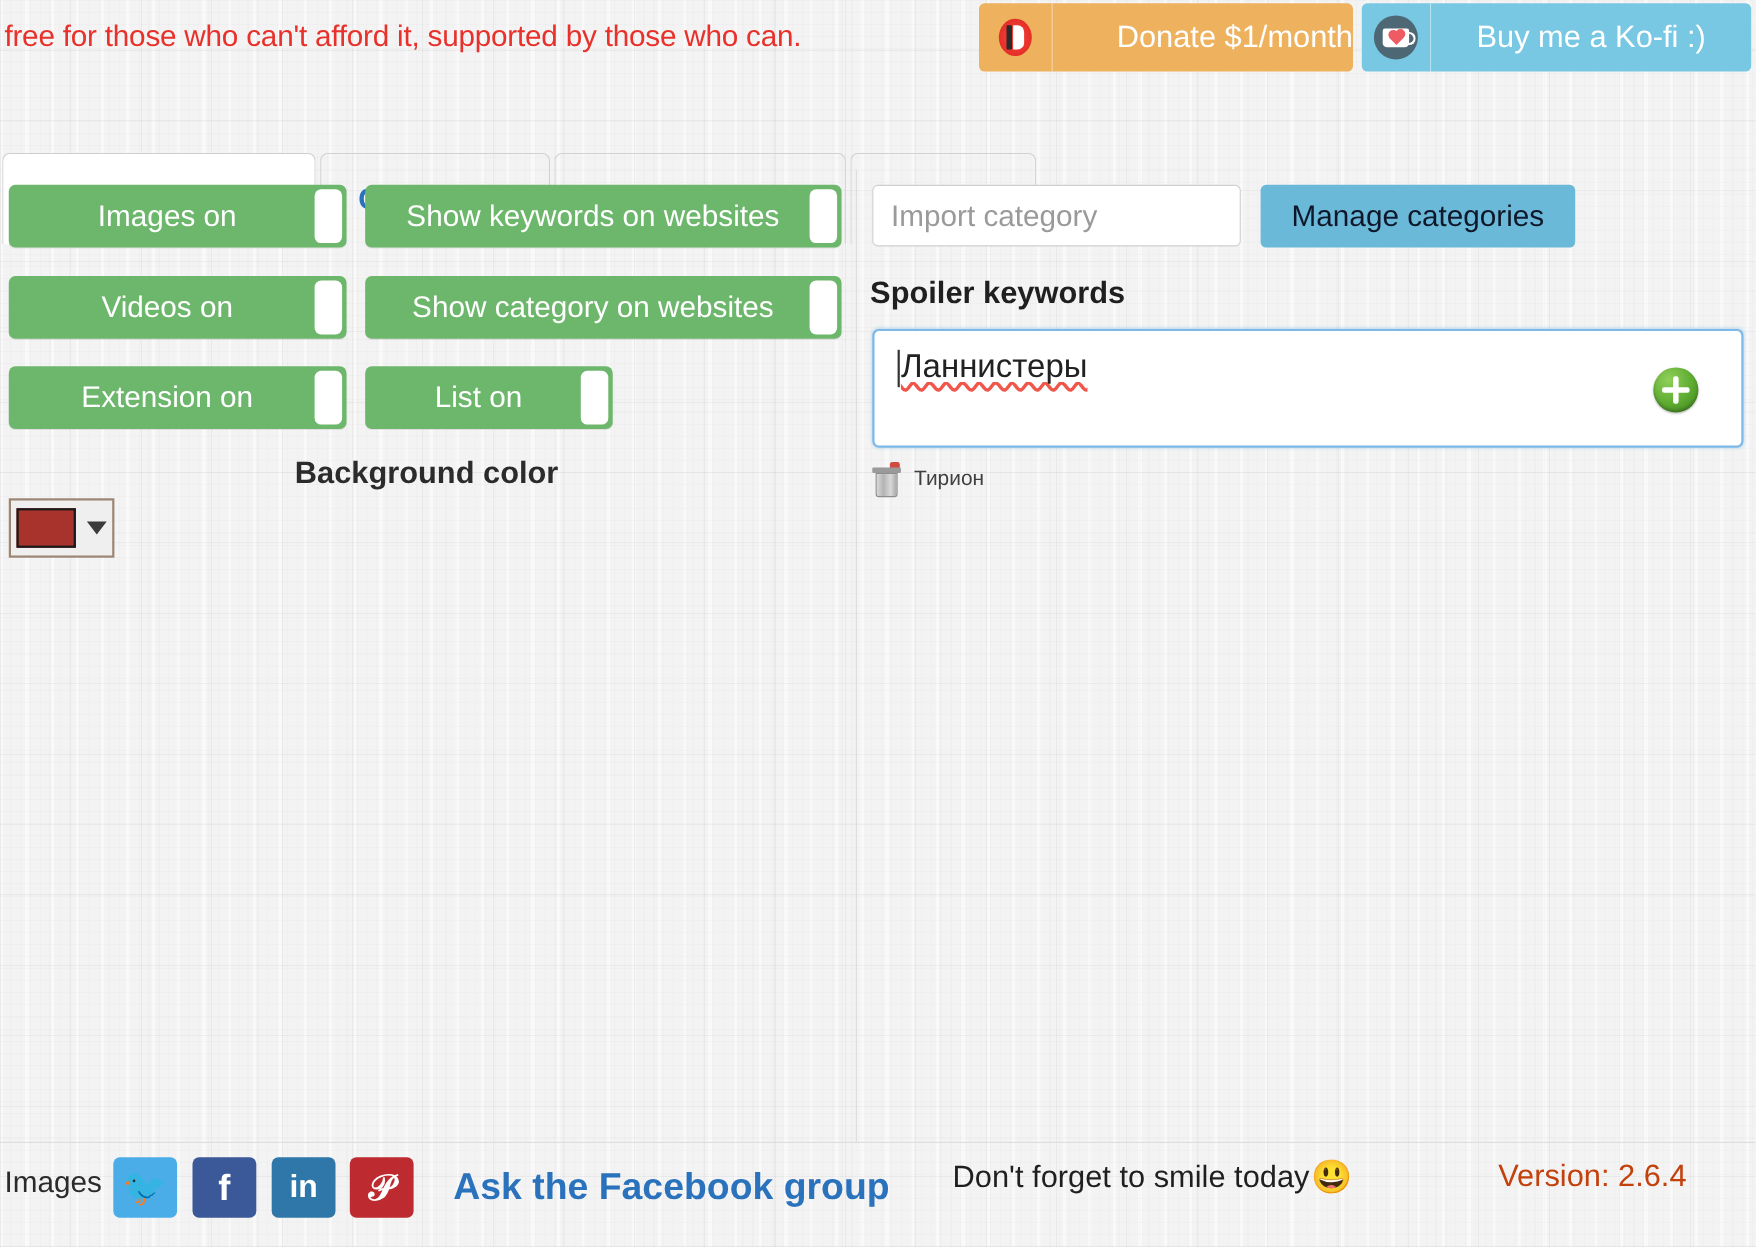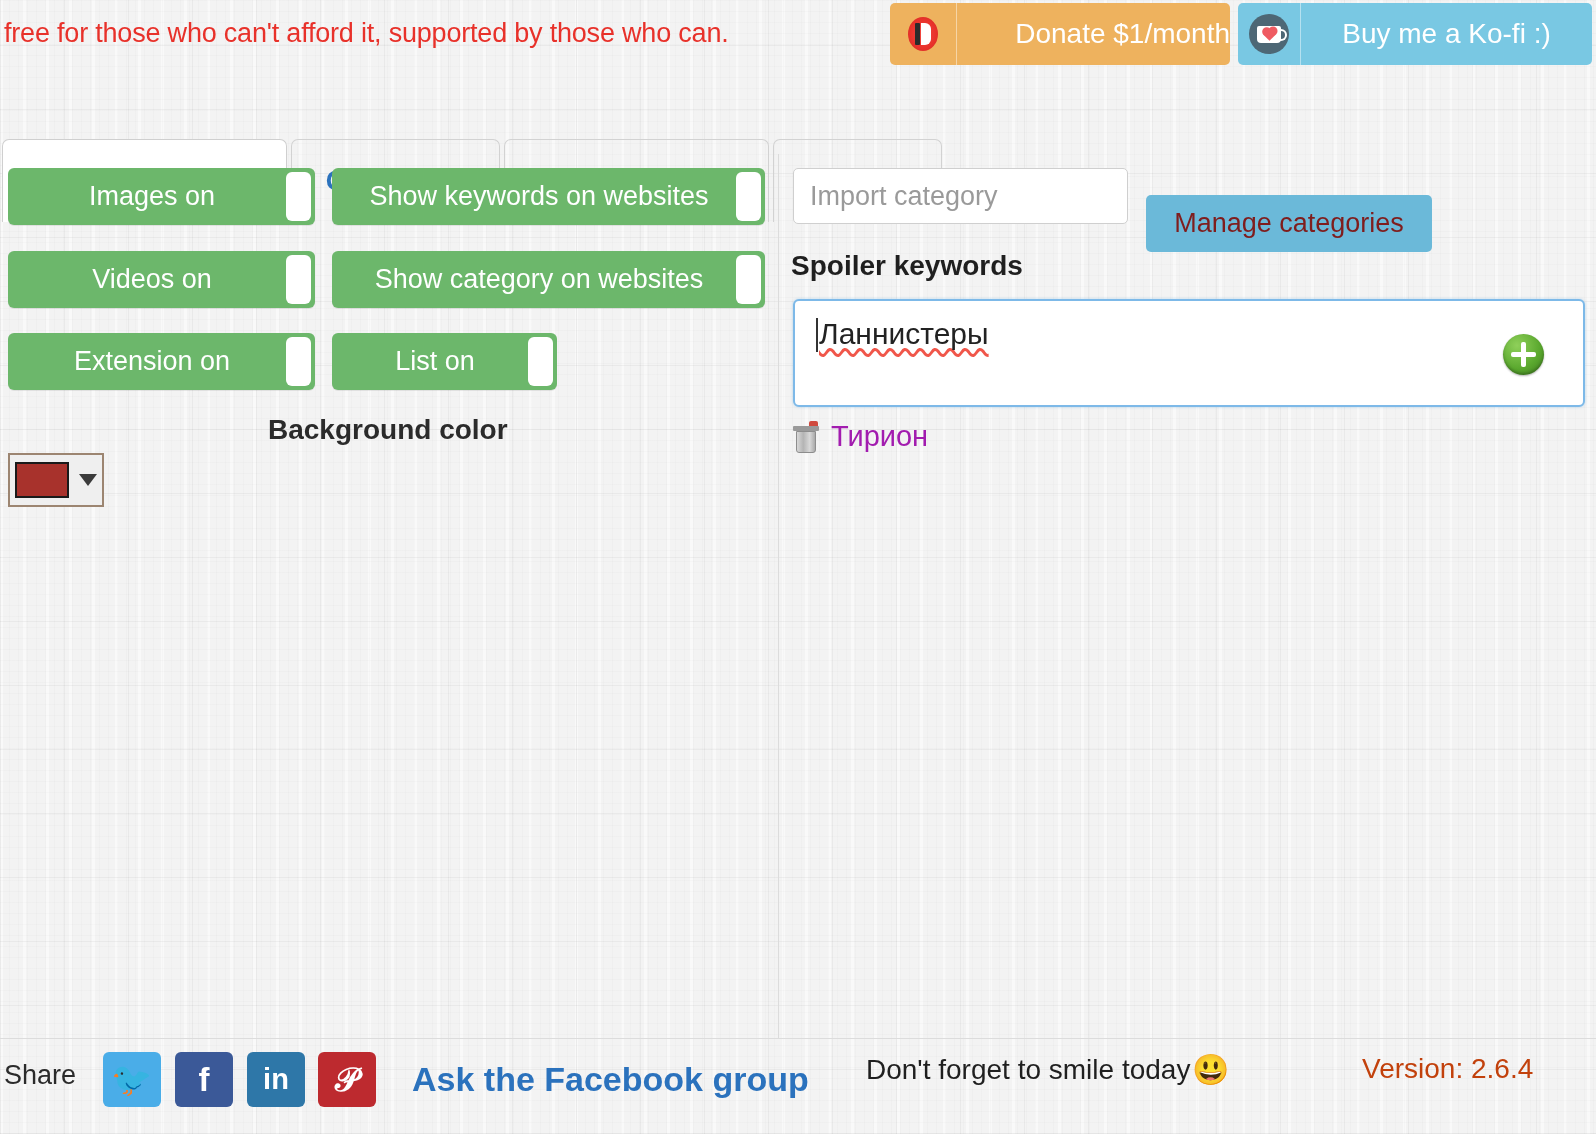--- a/index.html
+++ b/index.html
@@ -289,25 +289,24 @@
     outline: none;
   }
   .import-input::placeholder { color: #9a9a9a; opacity: 1; }
   .manage-btn {
     position: absolute;
     left: 1146px; top: 168px;
     width: 286px; height: 57px;
     background: #6bb9d9;
     border: none;
     border-radius: 5px;
-    color: #7f1d1d;
+    color: #0f172a;
     font-size: 27px;
     font-family: "Liberation Sans", sans-serif;
     cursor: pointer;
-    margin-top: 27px;
   }
   .section-title {
     position: absolute;
     left: 791px; top: 250px;
     font-size: 28px;
     font-weight: bold;
     color: #1f1f1f;
     white-space: nowrap;
   }
   .kw-textarea-wrap {
@@ -384,22 +383,22 @@
   .trash-body {
     position: absolute;
     left: 3px; top: 10px;
     width: 20px; height: 22px;
     background: linear-gradient(90deg,#d8d8d8 0%, #b4b4b4 35%, #d8d8d8 70%, #a9a9a9 100%);
     border: 1px solid #8d8d8d;
     border-radius: 0 0 3px 3px;
     box-sizing: border-box;
   }
   .kw-item-label {
-    font-size: 29px;
-    color: #a21caf;
+    font-size: 19px;
+    color: #404040;
     white-space: nowrap;
   }
 
   
   .footer-line {
     position: absolute;
     left: 0; top: 1038px;
     width: 1596px; height: 1px;
     background: #dcdcdc;
   }
@@ -554,21 +553,21 @@
     <span class="trash-icon">
       <span class="trash-handle"></span>
       <span class="trash-lid"></span>
       <span class="trash-body"></span>
     </span>
     <span class="kw-item-label">Тирион</span>
   </div>
 
   <div class="footer-line"></div>
 
-  <div class="share-label">Share</div>
+  <div class="share-label">Images</div>
 
   <div class="social soc-tw">
     <span class="soc-glyph">🐦</span>
   </div>
   <div class="social soc-fb">
     <span class="soc-glyph">f</span>
   </div>
   <div class="social soc-li">
     <span class="soc-glyph-small">in</span>
   </div>

